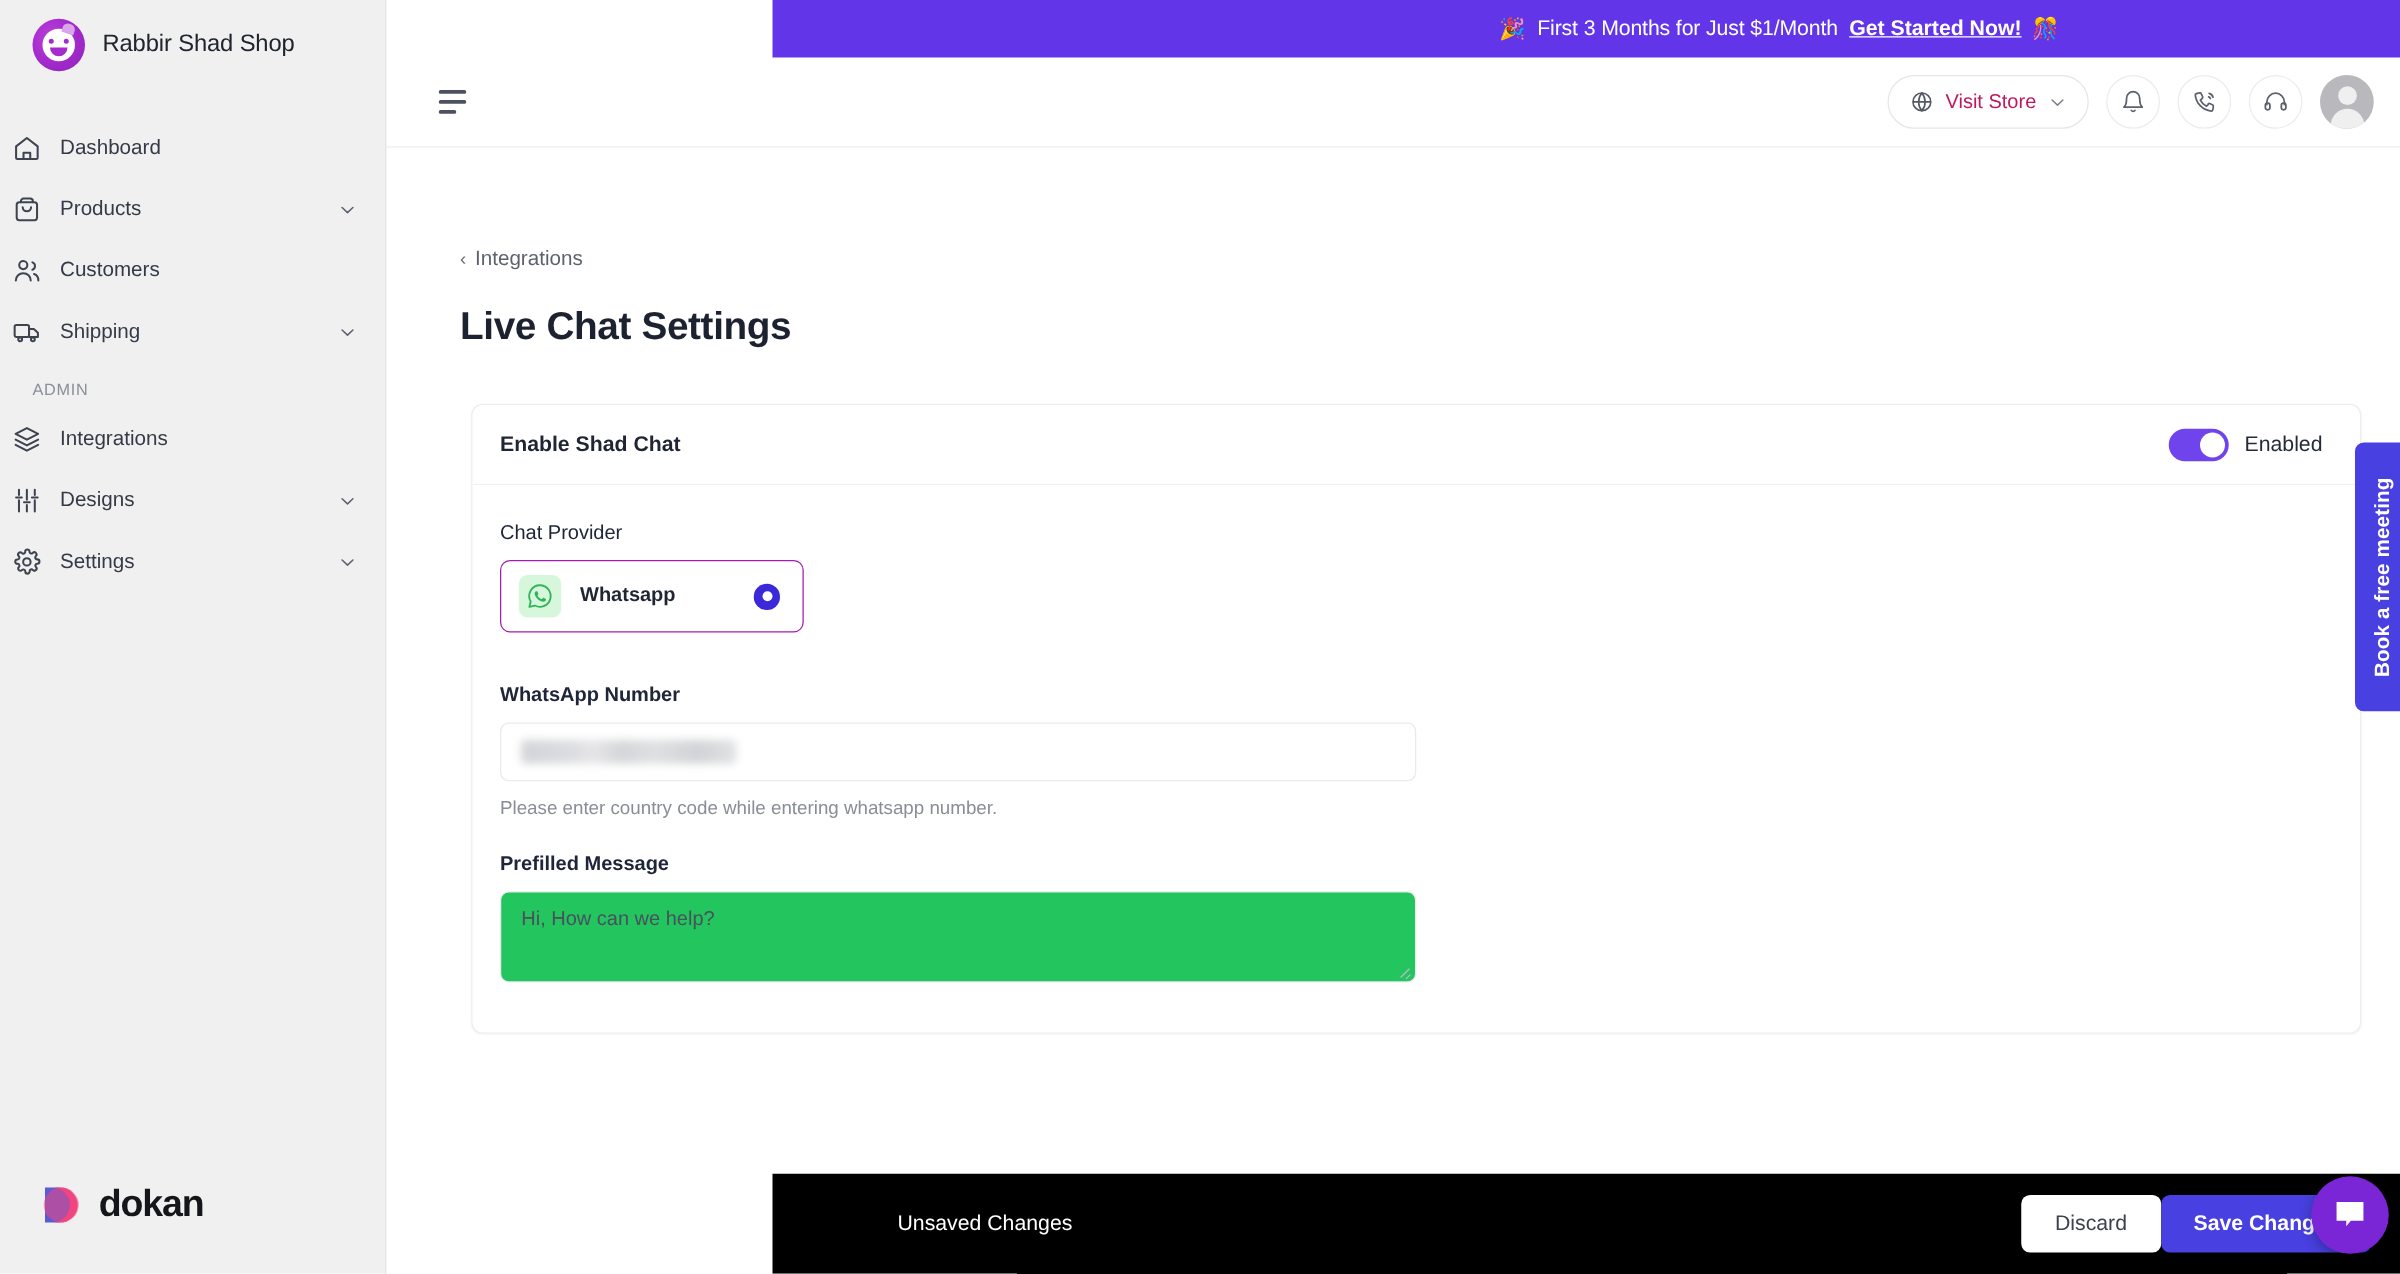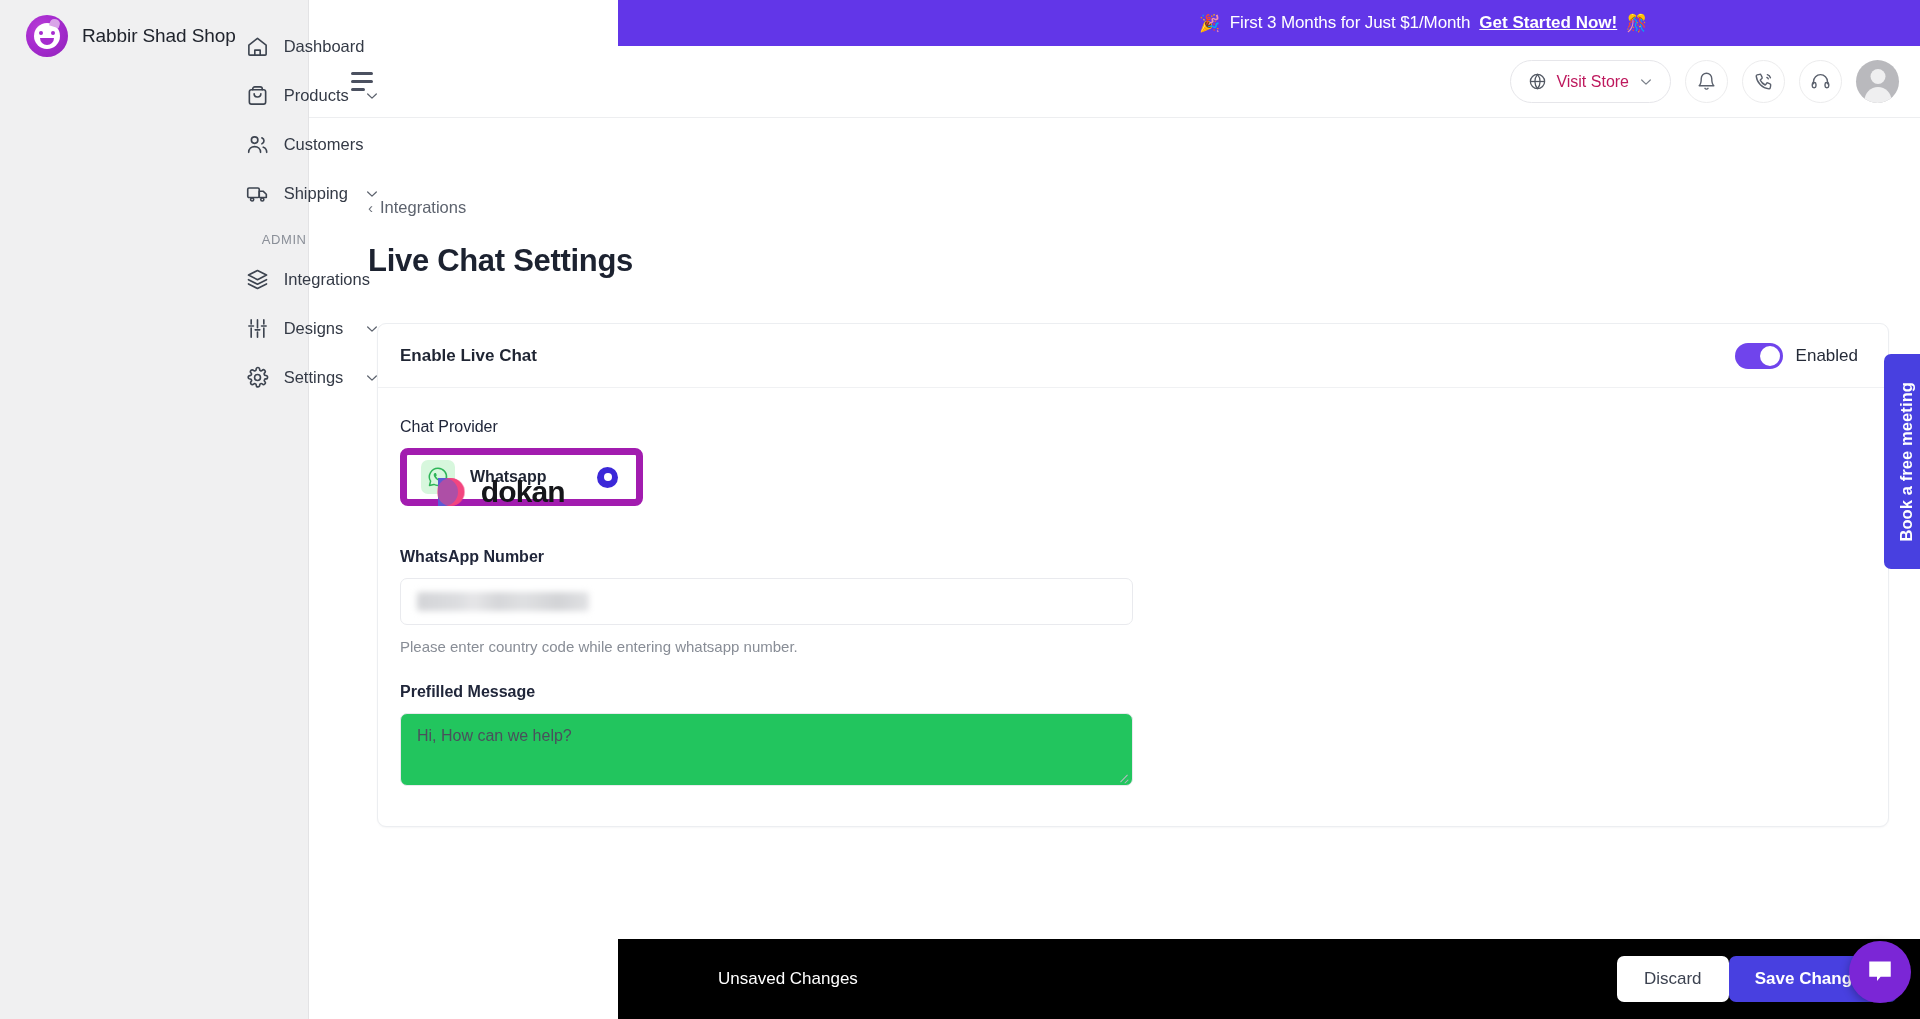--- a/index.html
+++ b/index.html
@@ -9,21 +9,21 @@
     background: #ffffff;
     overflow: hidden;
   }
   .app { position: relative; width: 1920px; height: 1019px; display: flex; }
 
   
   .sidebar {
     width: 309px; height: 1019px;
     background: #f0f0f1;
     border-right: 1px solid #e3e3e5;
-    display: flex; 
+    display: flex; flex-direction: column;
     flex: 0 0 309px;
     position: relative;
     z-index: 5;
   }
   .brand {
     display: flex; align-items: center; gap: 14px;
     padding: 18px 0 18px 26px;
     height: 72px;
   }
   .brand-avatar {
@@ -191,21 +191,21 @@
   .toggle-label { font-size: 17px; color: #252b38; }
 
   .card-body { padding: 30px 22px 40px 22px; }
   .field-label {
     font-size: 16px; font-weight: 700; color: #20263a;
     margin-bottom: 12px;
   }
 
   .provider-card {
     width: 243px; height: 58px;
-    border: 7px solid #a21caf; border-radius: 8px;
+    border: 1px solid #a21caf; border-radius: 8px;
     display: flex; align-items: center; gap: 15px;
     padding: 0 18px 0 14px; cursor: pointer; background: #fff;
   }
   .provider-icon {
     width: 34px; height: 34px; border-radius: 7px;
     background: #d7f7dd; display: flex; align-items: center; justify-content: center;
     flex: 0 0 34px;
   }
   .provider-icon svg { width: 22px; height: 22px; }
   .provider-name { font-size: 16px; font-weight: 700; color: #1f2533; flex: 1 1 auto; }
@@ -493,21 +493,21 @@
         <div class="breadcrumb">
           <span class="bc-chev">‹</span>
           <span>Integrations</span>
         </div>
 
         <h1 class="page-title">Live Chat Settings</h1>
 
         <section class="card">
 
           <div class="card-head">
-            <div class="ch-title">Enable Live Chat</div>
+            <div class="ch-title">Enable Shad Chat</div>
             <div class="ch-right">
               <div class="toggle">
                 <div class="knob"></div>
               </div>
               <div class="toggle-label">Enabled</div>
             </div>
           </div>
 
           <div class="card-body">
 

